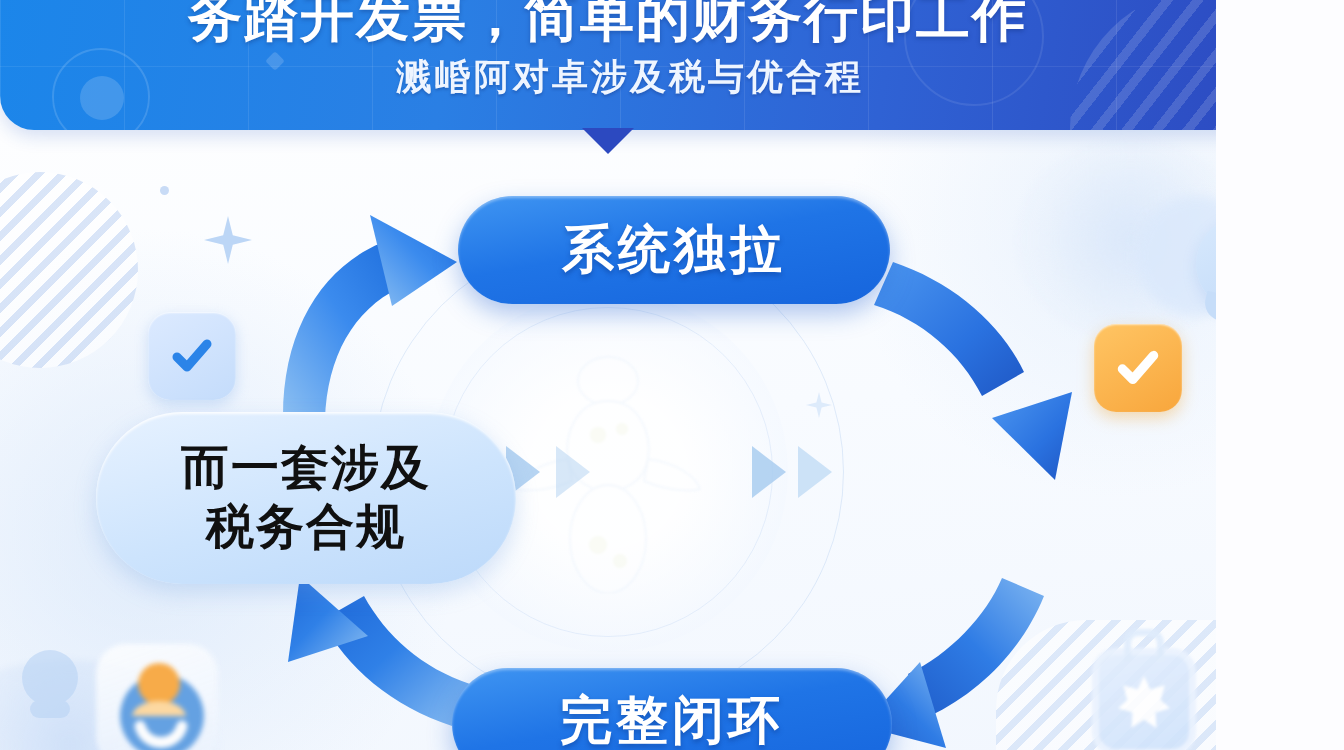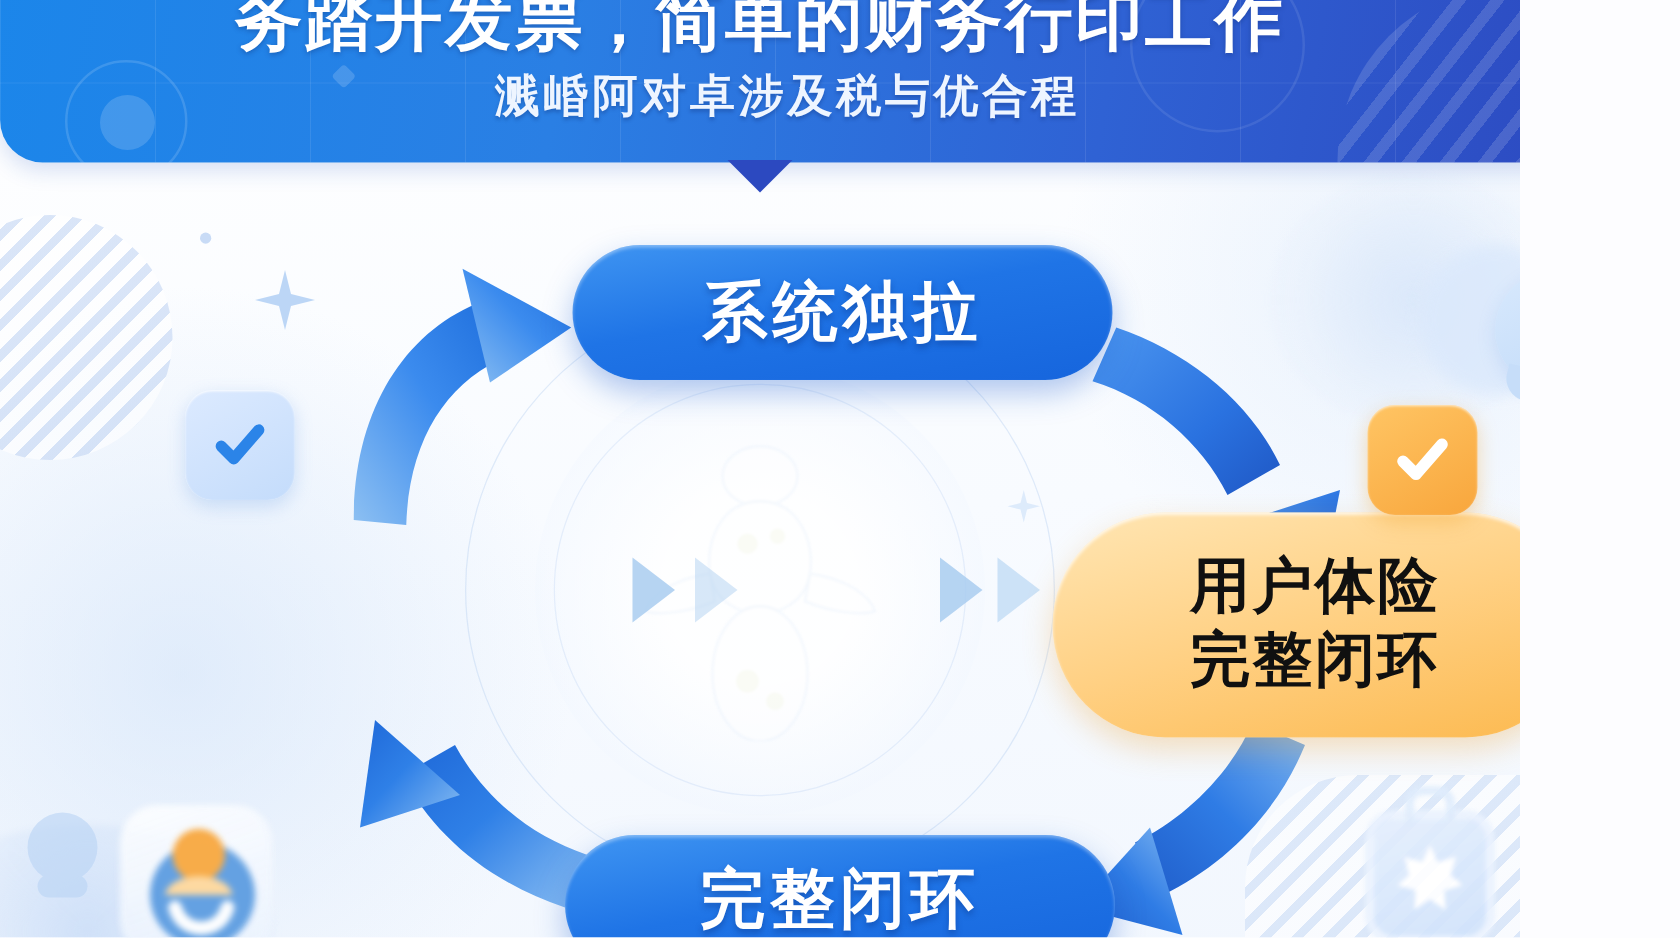--- a/index.html
+++ b/index.html
@@ -222,20 +222,21 @@
     text-align:center;
     z-index:5;
   }
   .node-label { line-height:1.12; white-space:pre-line; }
 
   #node-top {
     left:458px; top:196px; width:432px; height:108px;
     border-radius:56px;
     background:linear-gradient(170deg,#3f95f2 0%,#1f74e6 45%,#1665dd 100%);
     box-shadow:0 10px 24px rgba(28,95,205,.34), inset 0 2px 3px rgba(255,255,255,.38);
+    font-family:Liberation Serif, serif;
   }
   #node-top .node-label {
     font-size:52px; font-weight:bold; color:#ffffff; letter-spacing:4px;
     text-shadow:0 3px 5px rgba(10,50,130,.42);
   }
 
   #node-bottom {
     left:452px; top:668px; width:440px; height:112px;
     border-radius:56px;
     background:linear-gradient(170deg,#3f95f2 0%,#1f74e6 45%,#1665dd 100%);
@@ -399,23 +400,23 @@
 
   <div id="title-block">
     <div id="banner-title">务踏开发票，简单的财务行印工作</div>
     <div id="banner-subtitle">溅崏阿对卓涉及税与优合程</div>
   </div>
 
   <div class="node" id="node-top">
     <span class="node-label">系统独拉</span>
   </div>
 
-  <div class="node" id="node-right">
-    <span class="node-label">用户体险
-完整闭环</span>
-  </div>
 
   <div class="node" id="node-bottom">
     <span class="node-label">完整闭环</span>
   </div>
 
+  <div class="node" id="node-left">
+    <span class="node-label">而一套涉及
+税务合规</span>
+  </div>
 
 </div>
 
 </body></html>

